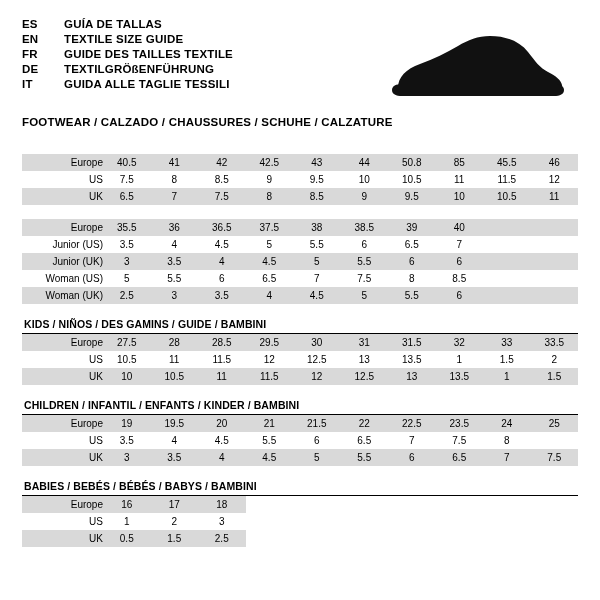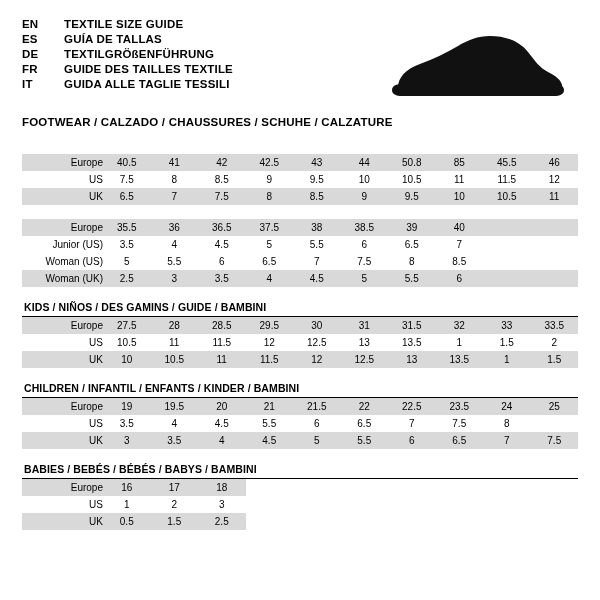--- a/index.html
+++ b/index.html
@@ -107,34 +107,34 @@
 </style>
 </head>
 <body>
 
 <div class="page">
 
   <div class="header">
     <table class="lang-table">
       <tbody>
         <tr>
+          <td class="lang-code">ES</td>
+          <td class="lang-title">GUÍA DE TALLAS</td>
+        </tr>
+        <tr>
           <td class="lang-code">EN</td>
           <td class="lang-title">TEXTILE SIZE GUIDE</td>
         </tr>
         <tr>
-          <td class="lang-code">ES</td>
-          <td class="lang-title">GUÍA DE TALLAS</td>
+          <td class="lang-code">FR</td>
+          <td class="lang-title">GUIDE DES TAILLES TEXTILE</td>
         </tr>
         <tr>
           <td class="lang-code">DE</td>
           <td class="lang-title">TEXTILGRÖßENFÜHRUNG</td>
-        </tr>
-        <tr>
-          <td class="lang-code">FR</td>
-          <td class="lang-title">GUIDE DES TAILLES TEXTILE</td>
         </tr>
         <tr>
           <td class="lang-code">IT</td>
           <td class="lang-title">GUIDA ALLE TAGLIE TESSILI</td>
         </tr>
       </tbody>
     </table>
 
     <div class="shoe-wrap">
       <svg viewBox="0 0 200 80" width="200" height="80" aria-hidden="true">
@@ -215,20 +215,33 @@
           <td>4</td>
           <td>4.5</td>
           <td>5</td>
           <td>5.5</td>
           <td>6</td>
           <td>6.5</td>
           <td>7</td>
           <td></td>
           <td></td>
         </tr>
+        <tr class="shaded">
+          <td class="rowlabel">Junior (UK)</td>
+          <td>3</td>
+          <td>3.5</td>
+          <td>4</td>
+          <td>4.5</td>
+          <td>5</td>
+          <td>5.5</td>
+          <td>6</td>
+          <td>6</td>
+          <td></td>
+          <td></td>
+        </tr>
         <tr class="plain">
           <td class="rowlabel">Woman (US)</td>
           <td>5</td>
           <td>5.5</td>
           <td>6</td>
           <td>6.5</td>
           <td>7</td>
           <td>7.5</td>
           <td>8</td>
           <td>8.5</td>

